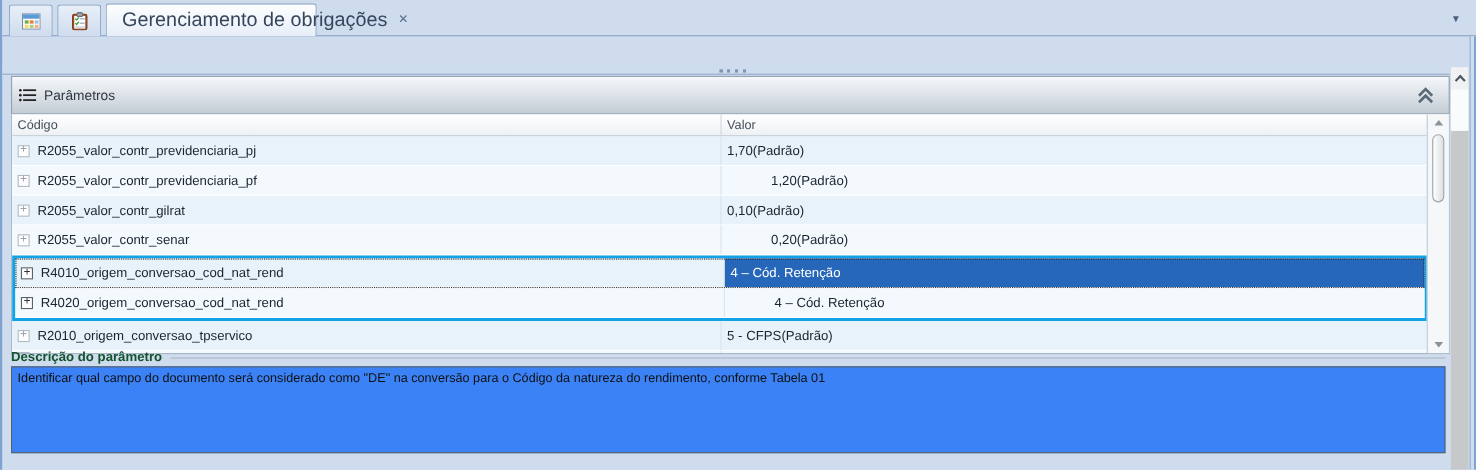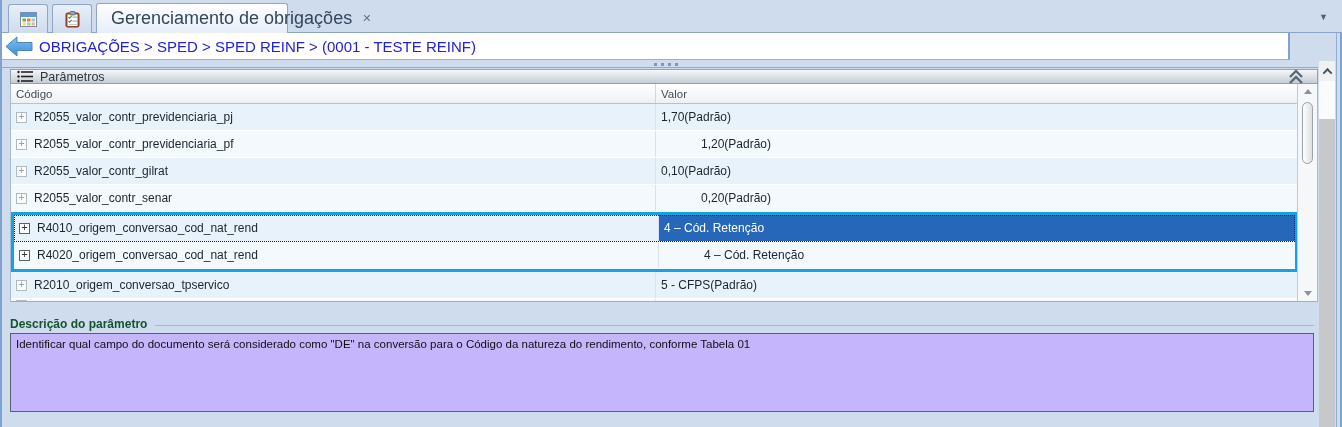--- a/index.html
+++ b/index.html
@@ -35,21 +35,21 @@
   .back-arrow{width:28px;height:21px;flex:0 0 auto;cursor:pointer;}
 
   
   #splitter{position:absolute;top:61px;left:0;width:1316px;height:7px;background:var(--frame-bg);
             border-bottom:1px solid #93a9c6;cursor:row-resize;}
   #splitter .grip{position:absolute;left:652px;top:2px;width:26px;height:3px;
       background:repeating-linear-gradient(90deg,#8098b8 0 3px,transparent 3px 7px);}
 
   
   #panel{position:absolute;top:69px;left:8px;width:1308px;}
-  #panel-header{height:15px;border:1px solid #93a2ae;background:linear-gradient(#f6f8fa,#c3ccd5);
+  #panel-header{height:35px;border:1px solid #93a2ae;background:linear-gradient(#f6f8fa,#c3ccd5);
                 display:flex;align-items:center;gap:7px;padding:0 6px;}
   #panel-header .panel-title{font-size:12.5px;color:#2e3640;flex:1;}
   .collapse-btn{cursor:pointer;display:flex;align-items:center;margin-right:6px;}
 
   #grid{position:relative;width:1308px;height:218px;background:#fff;
         border-left:1px solid #aabccc;border-right:1px solid #aabccc;border-bottom:1px solid #9ab0c4;}
   #grid-data{position:absolute;left:0;top:0;width:1287px;height:100%;overflow:hidden;}
   #col-headers{display:flex;height:20px;background:linear-gradient(#ffffff,#eef1f4);
                border-bottom:1px solid #b6c2ce;}
   .colh{font-size:11.5px;color:#444e58;display:flex;align-items:center;padding-left:5px;cursor:pointer;}
@@ -82,21 +82,21 @@
           border-bottom:5px solid #8a929a;}
   .tri-down{width:0;height:0;border-left:4px solid transparent;border-right:4px solid transparent;
           border-top:5px solid #8a929a;}
   #grid-thumb{position:absolute;left:4px;top:18px;width:11px;height:62px;border-radius:6px;
               border:1px solid #9aa2aa;background:linear-gradient(90deg,#ffffff,#dcdee0);cursor:grab;}
 
   
   #desc-label-row{position:absolute;top:317px;left:8px;width:1304px;display:flex;align-items:center;gap:8px;}
   #desc-label-row .desc-label{font-size:12px;font-weight:bold;color:#14532d;white-space:nowrap;}
   #desc-label-row .rule{flex:1;border-top:1px solid #aab8c2;margin-top:3px;}
-  #desc-box{position:absolute;top:333px;left:8px;width:1304px;height:79px;background:#c4b5fd;
+  #desc-box{position:absolute;top:333px;left:8px;width:1304px;height:79px;background:#3b82f6;
             border:1px solid #5a6268;padding:2px 5px;font-size:11.5px;color:#101010;line-height:1.5;}
 
   
   #outer-scrollbar{position:absolute;top:61px;right:7px;width:16px;height:366px;background:#c7c8ca;}
   #outer-sb-btn{position:absolute;top:0;left:0;width:100%;height:20px;background:#f0f1f2;
                 display:flex;align-items:center;justify-content:center;cursor:pointer;}
   #outer-sb-btn .chev{width:7px;height:7px;border-left:2px solid #4a5560;border-top:2px solid #4a5560;
                 transform:rotate(45deg) translate(1px,1px);}
   #outer-thumb{position:absolute;top:20px;left:0;width:100%;height:38px;background:#fafbfb;cursor:grab;}
   #right-frame{position:absolute;top:33px;right:0;bottom:0;width:6px;background:var(--frame-bg);
@@ -135,32 +135,20 @@
         <rect x="3.5" y="13" width="8.5" height="1.2" fill="#c0ccd6"></rect>
       </svg>
     </div>
     <div class="active-tab">
       <span class="tab-label">Gerenciamento de obrigações</span>
       <span class="tab-close">✕</span>
     </div>
     <span class="tab-overflow">▼</span>
   </div>
 
-  <div id="breadcrumb">
-    <svg class="back-arrow" viewBox="0 0 28 21">
-      <defs>
-          <linearGradient id="bg1" x1="0" y1="0" x2="0" y2="1">
-        <stop offset="0" stop-color="#7cc0f0"></stop>
-            <stop offset="1" stop-color="#3a8fd6"></stop>
-          </linearGradient>
-        </defs>
-      <polygon points="1,10.5 12,1 12,6.5 27,6.5 27,14.5 12,14.5 12,20" fill="url(#bg1)" stroke="#4a87c2" stroke-width="1"></polygon>
-    </svg>
-    <span class="crumb">OBRIGAÇÕES &gt; SPED &gt; SPED REINF &gt; (0001 - TESTE REINF)</span>
-  </div>
 
   <div id="splitter">
     <div class="grip"></div>
   </div>
 
   <div id="panel">
     <div id="panel-header">
       <svg class="icon-svg" width="16" height="13" viewBox="0 0 16 13">
         <circle cx="1.5" cy="2" r="1.2" fill="#222"></circle>
           <circle cx="1.5" cy="6.5" r="1.2" fill="#222"></circle>

